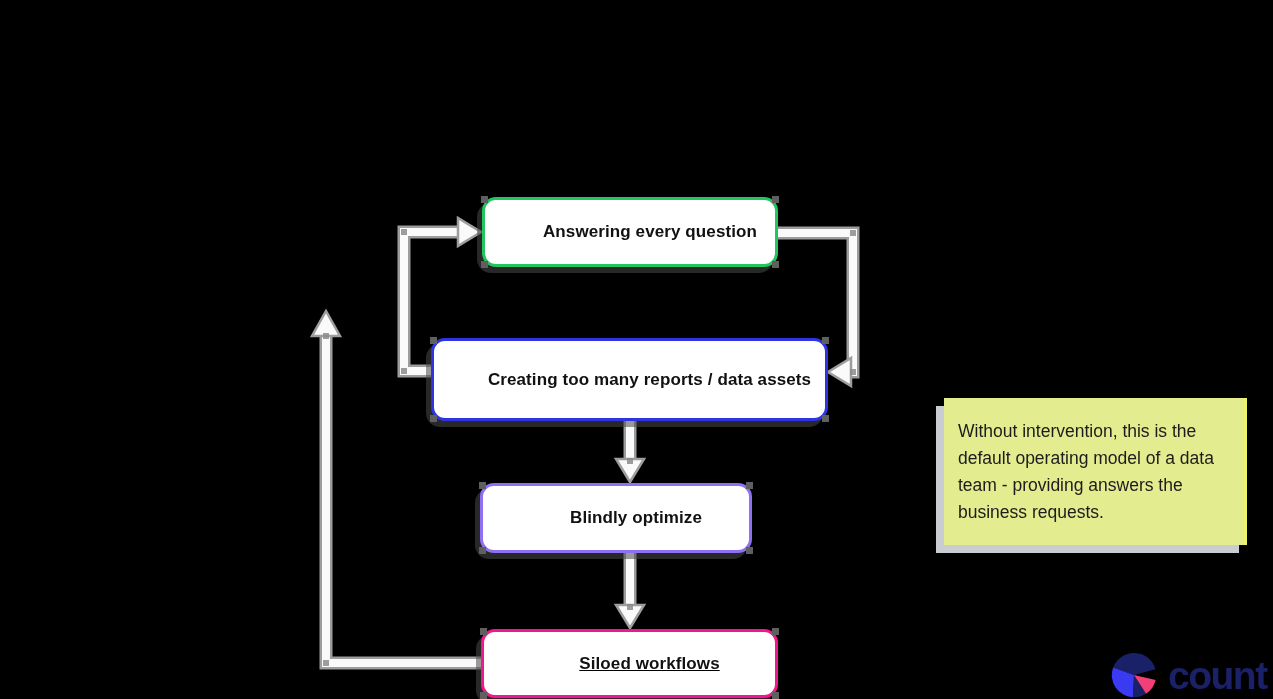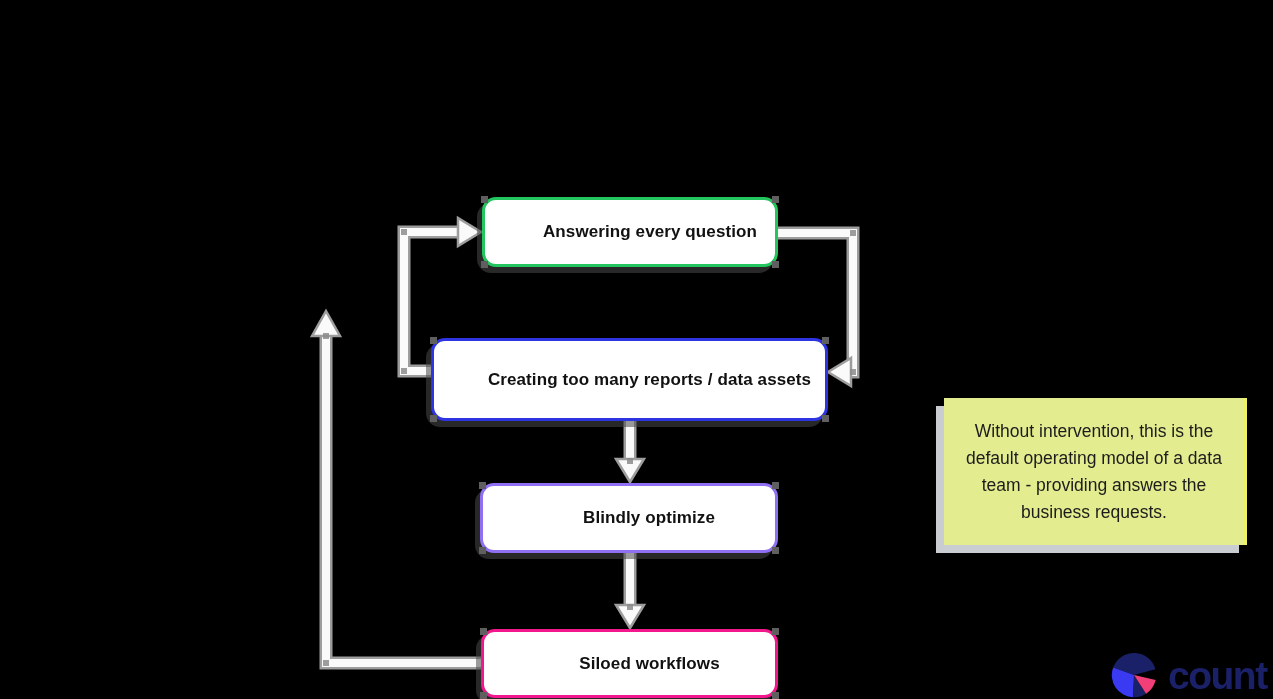--- a/index.html
+++ b/index.html
@@ -34,21 +34,21 @@
   .note{
     position:absolute;left:944px;top:398px;width:303px;height:147px;box-sizing:border-box;
     background:var(--note-bg,#e3ec8e);
     border-right:3px solid var(--note-edge,#eef266);
     box-shadow:-8px 8px 0 var(--note-shadow,#c9cdd2);
     display:flex;align-items:center;justify-content:center;
     z-index:3;
   }
   .note .note-text{
     font-size:17.5px;line-height:27px;color:var(--note-text,#1c1c1c);
-    text-align:center;padding:0 14px;
+    padding:0 14px;
   }
   .logo{
     position:absolute;left:1108px;top:650px;display:flex;align-items:flex-start;z-index:5;
   }
   .logo .mark{width:52px;height:56px;margin-right:8px;}
   .logo .wordmark{
     font-weight:bold;font-size:39px;line-height:52px;letter-spacing:-1.5px;
     color:var(--logo-navy,#1b2169);
   }
   .slice-navy{fill:var(--logo-navy,#1b2169);}
@@ -102,29 +102,29 @@
     </div>
 
   <div class="node" style="left: 431px; top: 338px; width: 397px; height: 83px; border-color: rgb(46, 52, 226);">
     <span class="label">Creating too many reports / data assets</span>
   <span class="handle tl"></span>
       <span class="handle tr"></span>
       <span class="handle bl"></span>
       <span class="handle br"></span>
     </div>
 
-  <div class="node" style="left: 480px; top: 483px; width: 298px; height: 70px; border-color: rgb(143, 111, 242);">
+  <div class="node" style="left: 480px; top: 483px; width: 272px; height: 70px; border-color: rgb(143, 111, 242);">
     <span class="label">Blindly optimize</span>
   <span class="handle tl"></span>
       <span class="handle tr"></span>
       <span class="handle bl"></span>
       <span class="handle br"></span>
     </div>
 
-  <div class="node" style="left: 481px; top: 629px; width: 297px; height: 69px; border-color: rgb(242, 24, 140);">
+  <div class="node" style="left: 481px; top: 629px; width: 297px; height: 69px; border-color: rgb(242, 24, 140); text-decoration: underline;">
     <span class="label">Siloed workflows</span>
   <span class="handle tl"></span>
       <span class="handle tr"></span>
       <span class="handle bl"></span>
       <span class="handle br"></span>
     </div>
 
   <div class="note">
     <div class="note-text">Without intervention, this is the default operating model of a data team - providing answers the business requests.</div>
   </div>

